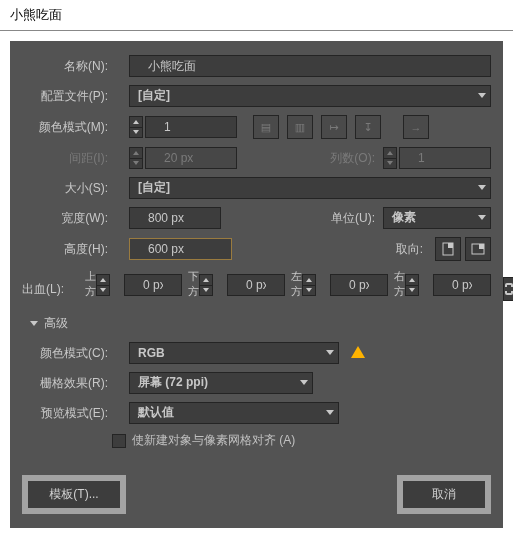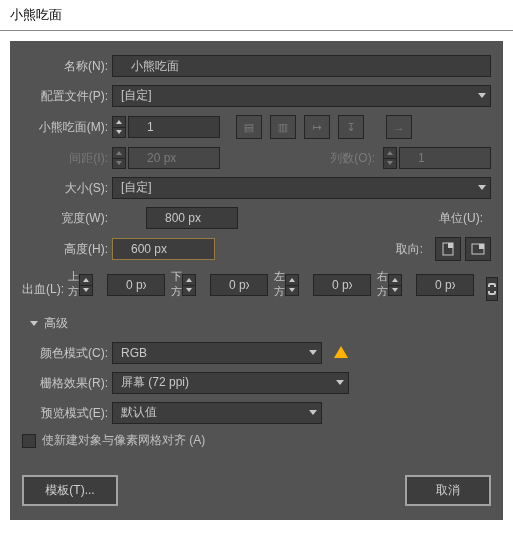--- a/index.html
+++ b/index.html
@@ -24,21 +24,21 @@
     padding: 14px 12px 14px 12px;
   }
   .row {
     display: flex;
     align-items: center;
     margin-bottom: 8px;
   }
   .label {
     width: 86px;
     text-align: right;
-    padding-right: 4px;
+    padding-right: 21px;
     color: #c8c8c8;
     white-space: nowrap;
     font-size: 12px;
   }
   .label.dim { color: #7a7a7a; }
   .input, .select {
     background: #3d3d3d;
     border: 1px solid #242424;
     color: #c8c8c8;
     padding: 3px 18px;
@@ -46,20 +46,21 @@
     font-size: 12px;
     height: 22px;
   }
   .input.dim { color: #7a7a7a; background:#474747; }
   .input.highlight { border-color:#9a7b3f; }
   .select {
     display: flex;
     justify-content: space-between;
     align-items: center;
     padding: 3px 4px 4px 8px;
+    font-weight: bold;
   }
   .select .caret {
     width: 0; height: 0;
     border-left: 4px solid transparent;
     border-right: 4px solid transparent;
     border-top: 5px solid #c8c8c8;
     margin-left: 6px;
   }
   .stepper {
     width: 14px;
@@ -84,21 +85,21 @@
   .stepper.dim .tri-up{border-bottom-color:#7a7a7a;}
   .stepper.dim .tri-down{border-top-color:#7a7a7a;}
   .iconbtn {
     display:inline-flex;align-items:center;justify-content:center;
     width:24px;height:22px;
     background:#3d3d3d;border:1px solid #242424;
     color:#c8c8c8;margin-left:4px;font-size:11px;
   }
   .iconbtn.dim{color:#7a7a7a;background:#4a4a4a;}
   .btn {
-    background:#3d3d3d;border:2px solid #a3a3a3;
+    background:#3d3d3d;border:6px solid #a3a3a3;
     color:#d0d0d0;padding:5px 0;text-align:center;
     font-size:12px;
   }
   .disclosure { display:flex;align-items:center;margin:14px 0 10px 8px;color:#c8c8c8; }
   .disclosure .tri {
     width:0;height:0;border-left:4px solid transparent;border-right:4px solid transparent;border-top:5px solid #c8c8c8;margin-right:6px;
   }
   .bleed-col { display:flex;flex-direction:row;align-items:center;margin-right:6px;}
   .bleed-col .bl-label{font-size:11px;color:#c8c8c8;margin-bottom:2px;}
   .bleed-col .brow{display:flex;align-items:center;gap:12px;}
@@ -130,21 +131,21 @@
 
   <div class="row">
     <div class="label">配置文件(P):</div>
     <div class="select" style="flex:1">
       <span>[自定]</span>
         <span class="caret"></span>
     </div>
   </div>
 
   <div class="row">
-    <div class="label">小熊吃面(M):</div>
+    <div class="label">颜色模式(M):</div>
     <div class="stepper">
         <div>
           <span class="tri-up"></span>
         </div>
         <div>
           <span class="tri-down"></span>
         </div>
       </div>
     <input class="input" style="width: 92px;" value="1">
     <div class="grid-icons">
@@ -184,23 +185,27 @@
   <div class="row">
     <div class="label">大小(S):</div>
     <div class="select" style="flex:1">
       <span>[自定]</span>
         <span class="caret"></span>
     </div>
   </div>
 
   <div class="row">
     <div class="label">宽度(W):</div>
-    <input class="input" style="width: 92px; margin-left: 34px;" value="800 px">
+    <input class="input" style="width: 92px;" value="800 px">
     <div class="spacer"></div>
     <div class="half-label">单位(U):</div>
+    <div class="select" style="width:108px">
+      <span>像素</span>
+        <span class="caret"></span>
+    </div>
   </div>
 
   <div class="row">
     <div class="label">高度(H):</div>
     <input class="input highlight" style="width: 103px;" value="600 px">
     <div class="spacer"></div>
     <div class="half-label">取向:</div>
     <div class="iconbtn">
       <svg width="12" height="14">
           <rect x="1" y="1" width="10" height="12" fill="none" stroke="#c8c8c8"></rect>
@@ -289,35 +294,35 @@
     <div class="label">颜色模式(C):</div>
     <div class="select" style="width:210px">
       <span>RGB</span>
         <span class="caret"></span>
     </div>
     <div class="warn-icon"></div>
   </div>
 
   <div class="row">
     <div class="label">栅格效果(R):</div>
-    <div class="select" style="width:237px">
+    <div class="select" style="width:184px">
       <span>屏幕 (72 ppi)</span>
         <span class="caret"></span>
     </div>
   </div>
 
   <div class="row">
     <div class="label">预览模式(E):</div>
     <div class="select" style="width:210px">
       <span>默认值</span>
         <span class="caret"></span>
     </div>
   </div>
 
-  <div class="row" style="">
+  <div class="row" style="margin-left:90px">
     <span class="checkbox"></span>
     <span>使新建对象与像素网格对齐 (A)</span>
   </div>
 
   <div class="bottom">
     <div class="btn" style="width:92px">模板(T)...</div>
     <div class="right">
       <div class="btn">取消</div>
     </div>
   </div>

